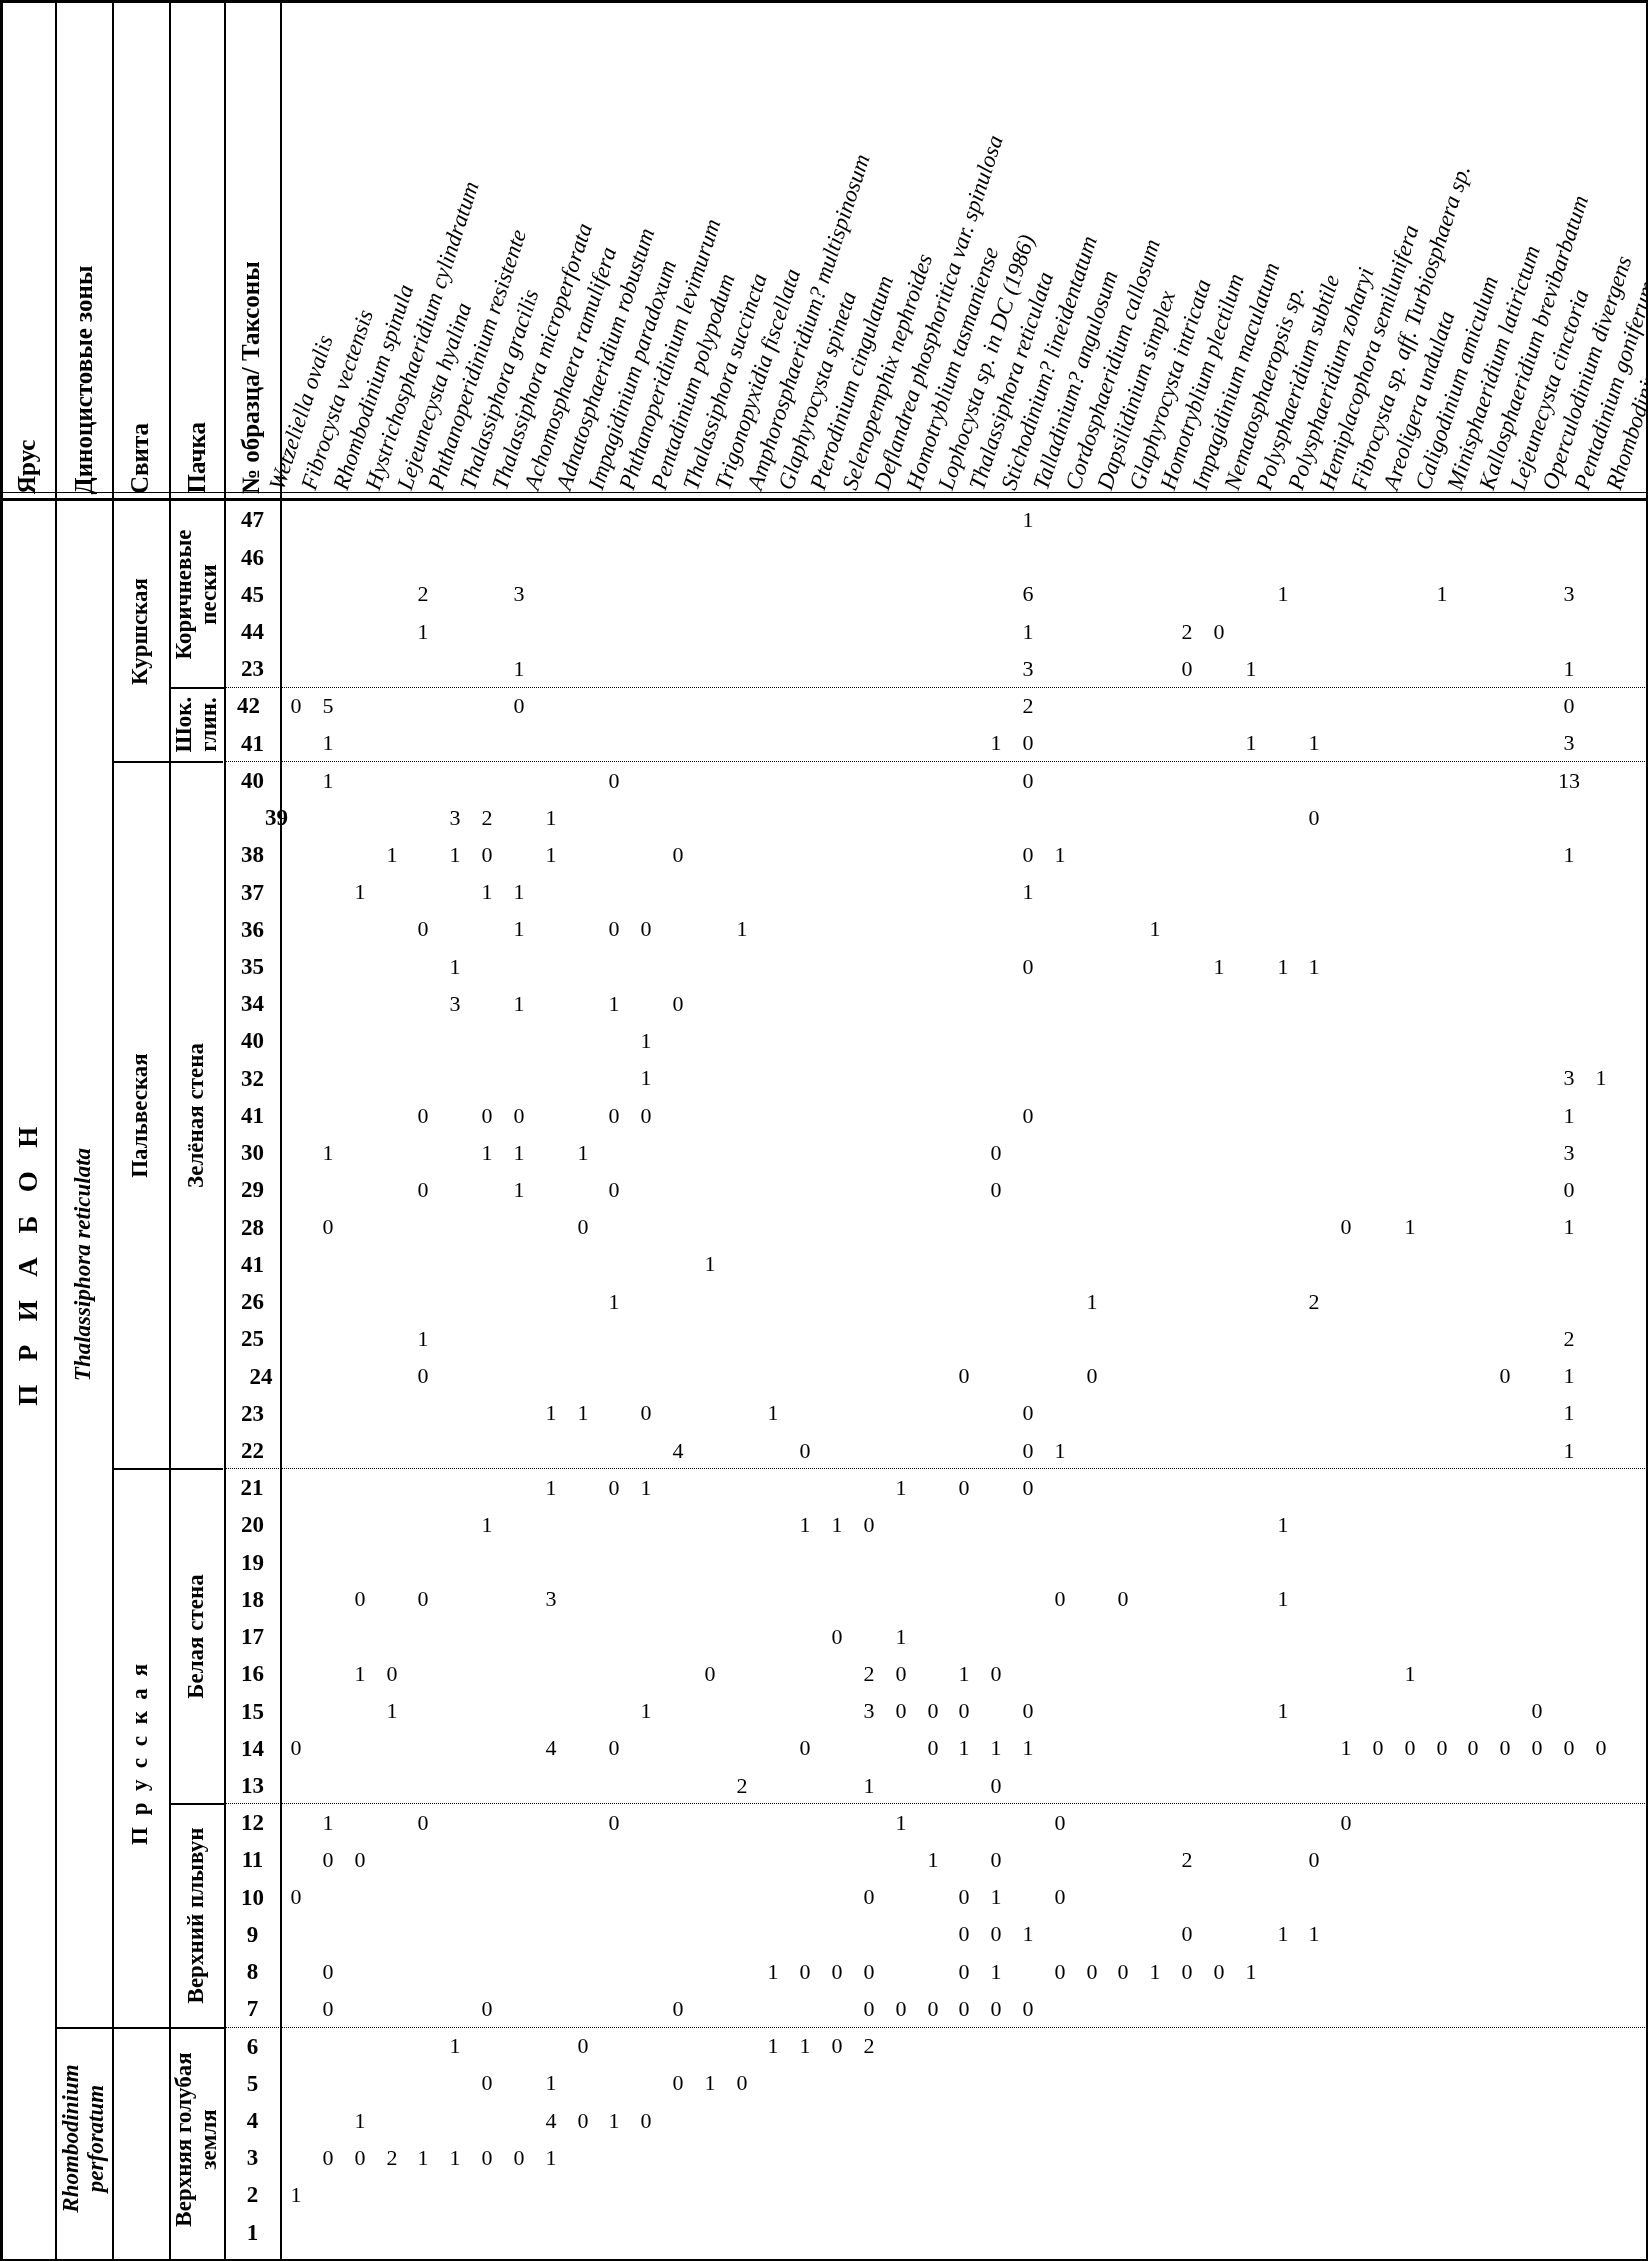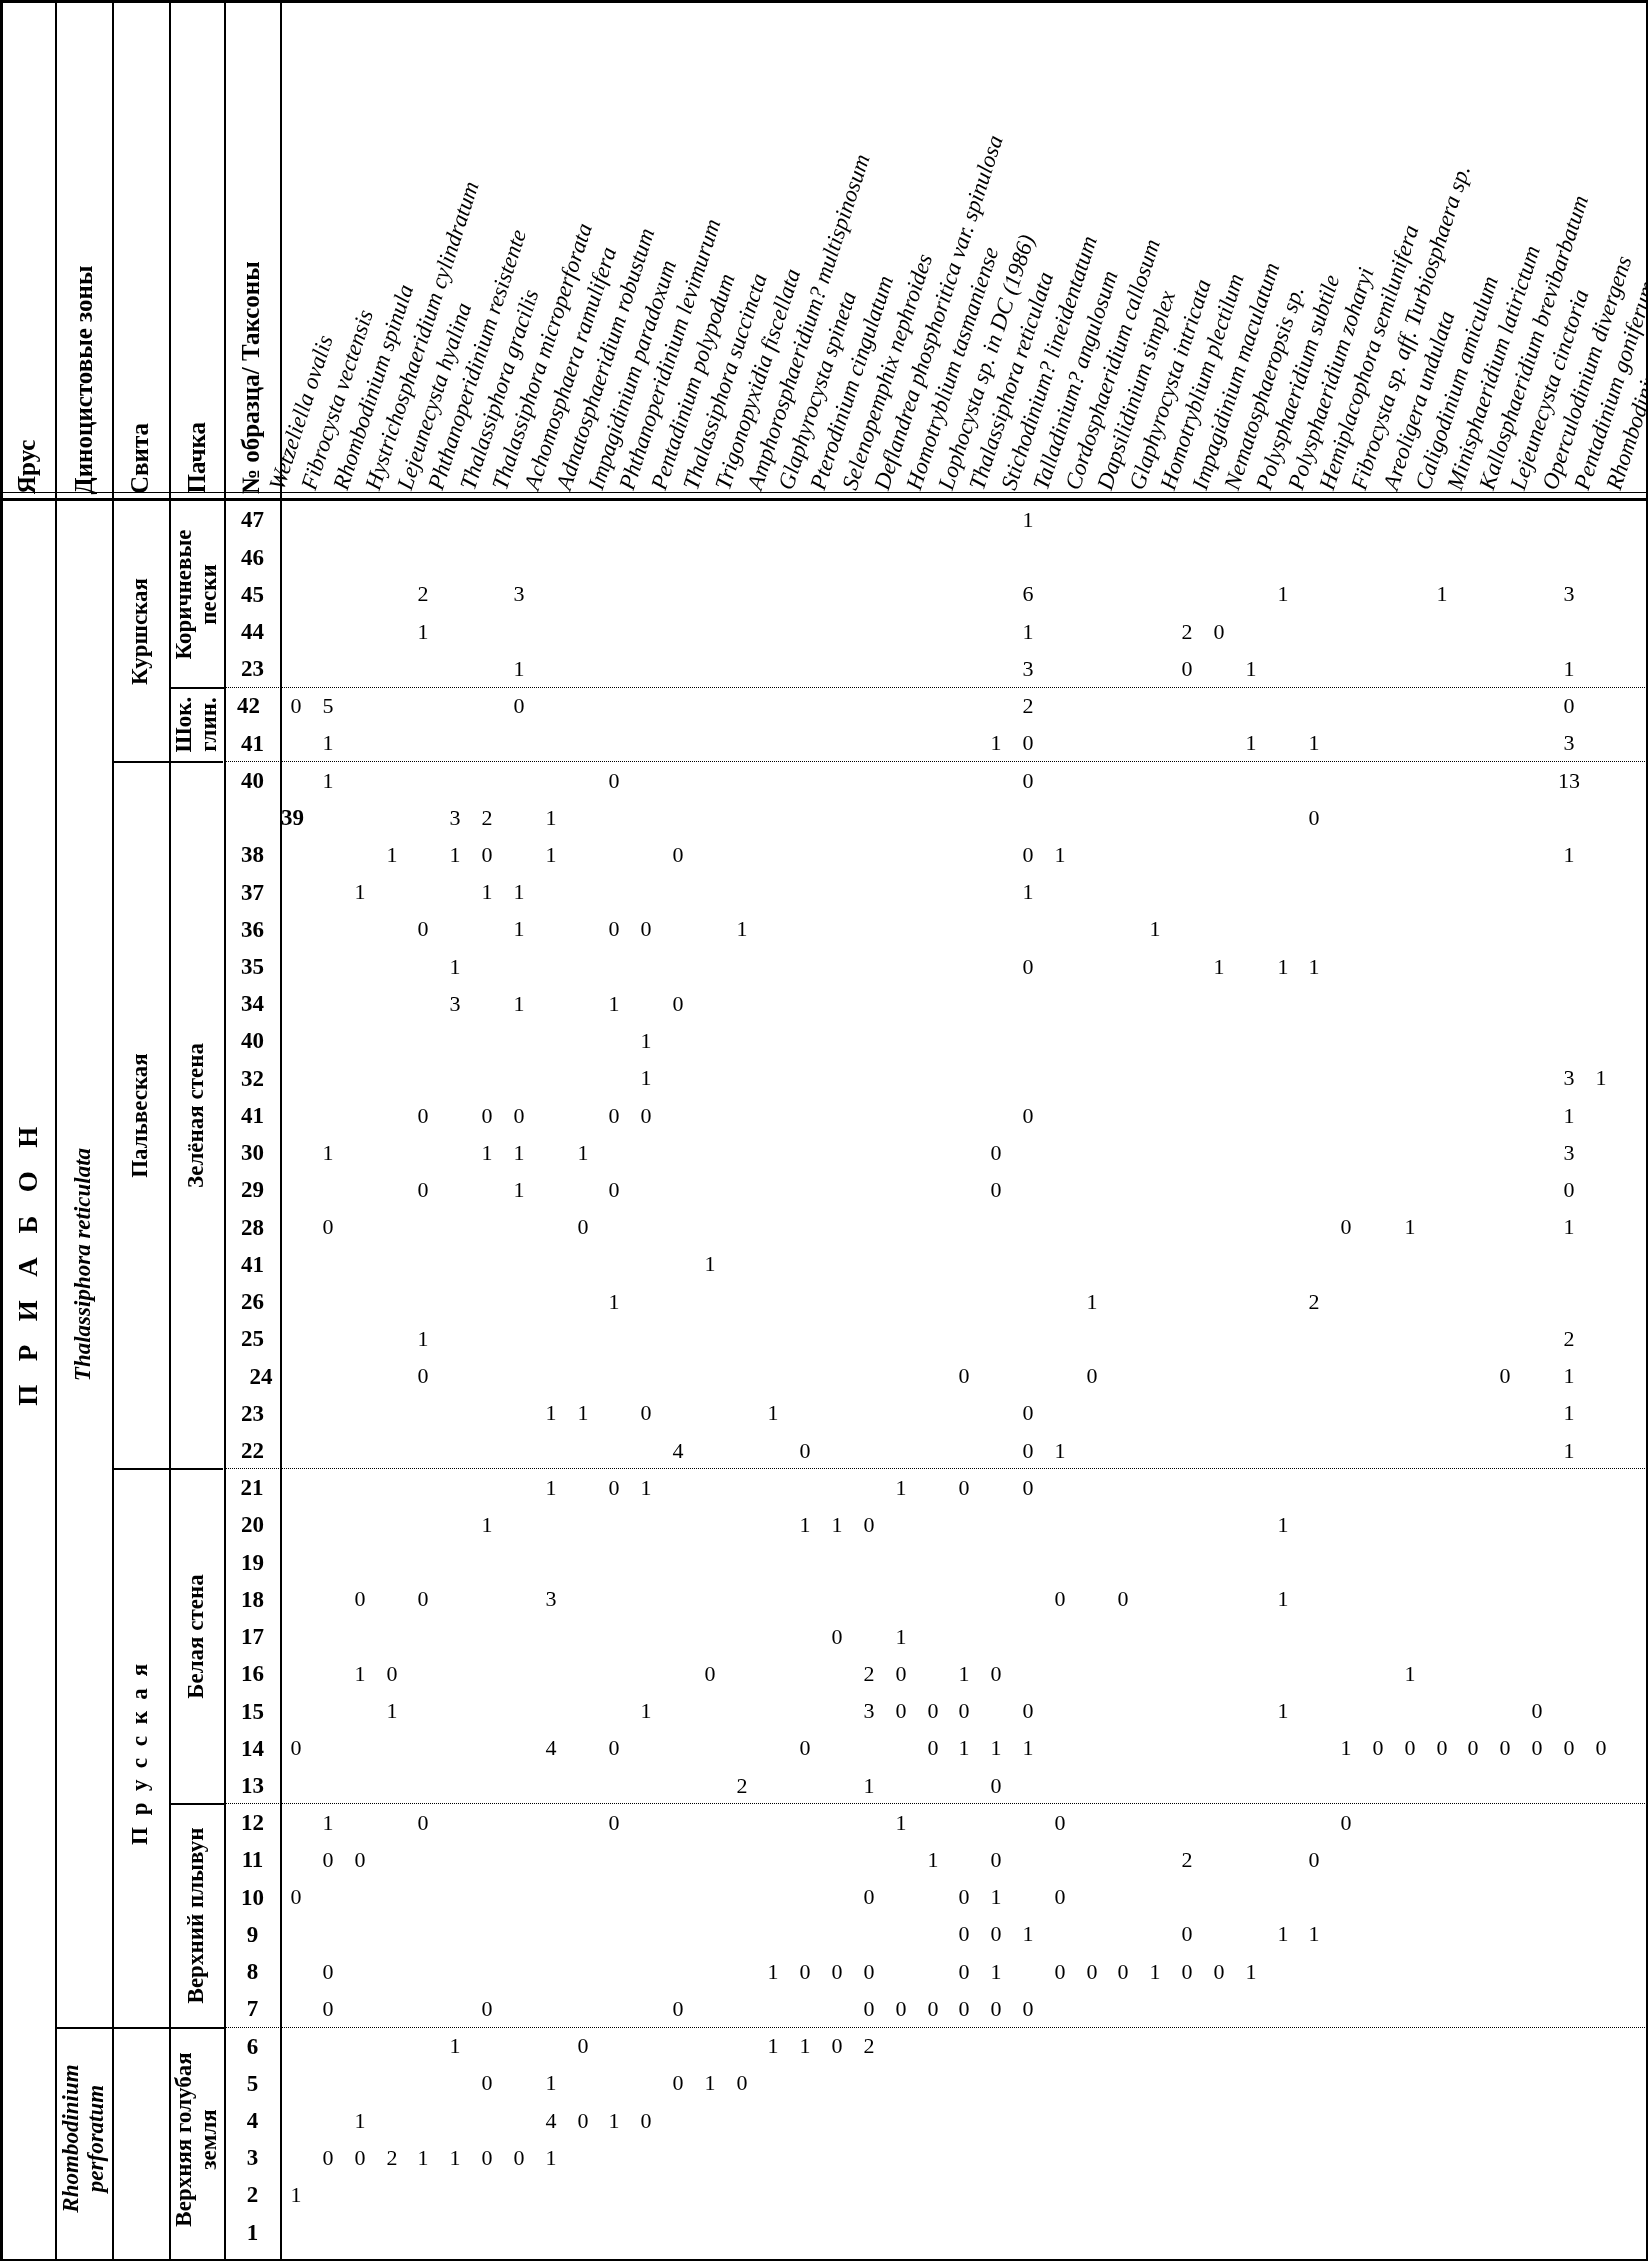--- a/index.html
+++ b/index.html
@@ -83,21 +83,21 @@
     </div>
   <div id="samples-layer">
       <div class="samp" style="left: 224px; top: 501px; width: 57px; height: 37px;">47</div>
       <div class="samp" style="left: 224px; top: 539px; width: 57px; height: 37px;">46</div>
       <div class="samp" style="left: 224px; top: 576px; width: 57px; height: 37px;">45</div>
       <div class="samp" style="left: 224px; top: 613px; width: 57px; height: 37px;">44</div>
       <div class="samp" style="left: 224px; top: 650px; width: 57px; height: 37px;">23</div>
       <div class="samp" style="left: 224px; top: 687px; width: 49px; height: 37px;">42</div>
       <div class="samp" style="left: 224px; top: 725px; width: 57px; height: 37px;">41</div>
       <div class="samp" style="left: 224px; top: 762px; width: 57px; height: 37px;">40</div>
-      <div class="samp" style="left: 224px; top: 799px; width: 57px; height: 37px; padding-left: 40px;">39</div>
+      <div class="samp" style="left: 208px; top: 799px; width: 57px; height: 37px; padding-left: 40px;">39</div>
       <div class="samp" style="left: 224px; top: 836px; width: 57px; height: 37px;">38</div>
       <div class="samp" style="left: 224px; top: 874px; width: 57px; height: 37px;">37</div>
       <div class="samp" style="left: 224px; top: 911px; width: 57px; height: 37px;">36</div>
       <div class="samp" style="left: 224px; top: 948px; width: 57px; height: 37px;">35</div>
       <div class="samp" style="left: 224px; top: 985px; width: 57px; height: 37px;">34</div>
       <div class="samp" style="left: 224px; top: 1022px; width: 57px; height: 37px;">40</div>
       <div class="samp" style="left: 224px; top: 1060px; width: 57px; height: 37px;">32</div>
       <div class="samp" style="left: 224px; top: 1097px; width: 57px; height: 37px;">41</div>
       <div class="samp" style="left: 224px; top: 1134px; width: 57px; height: 37px;">30</div>
       <div class="samp" style="left: 224px; top: 1171px; width: 57px; height: 37px;">29</div>

